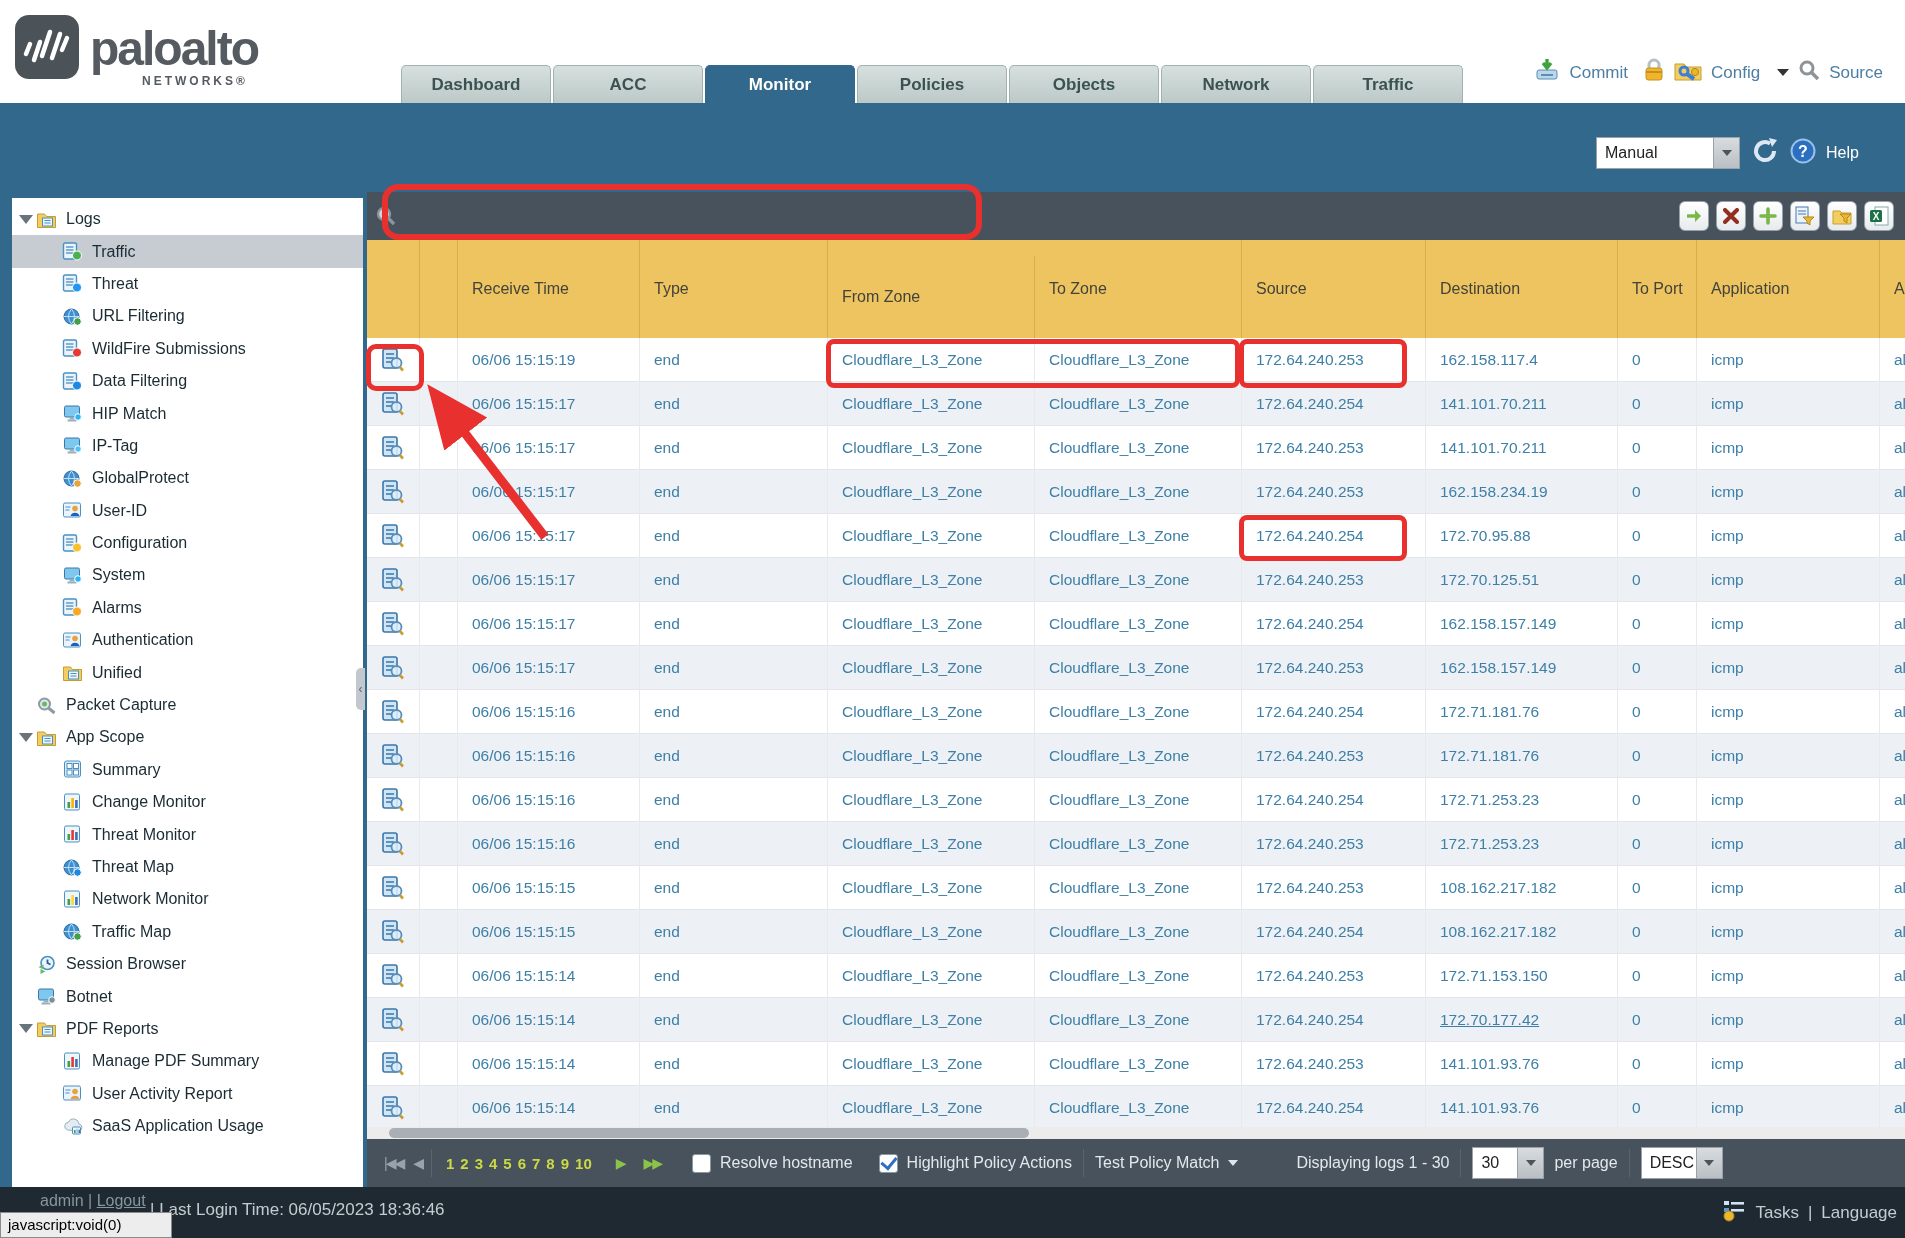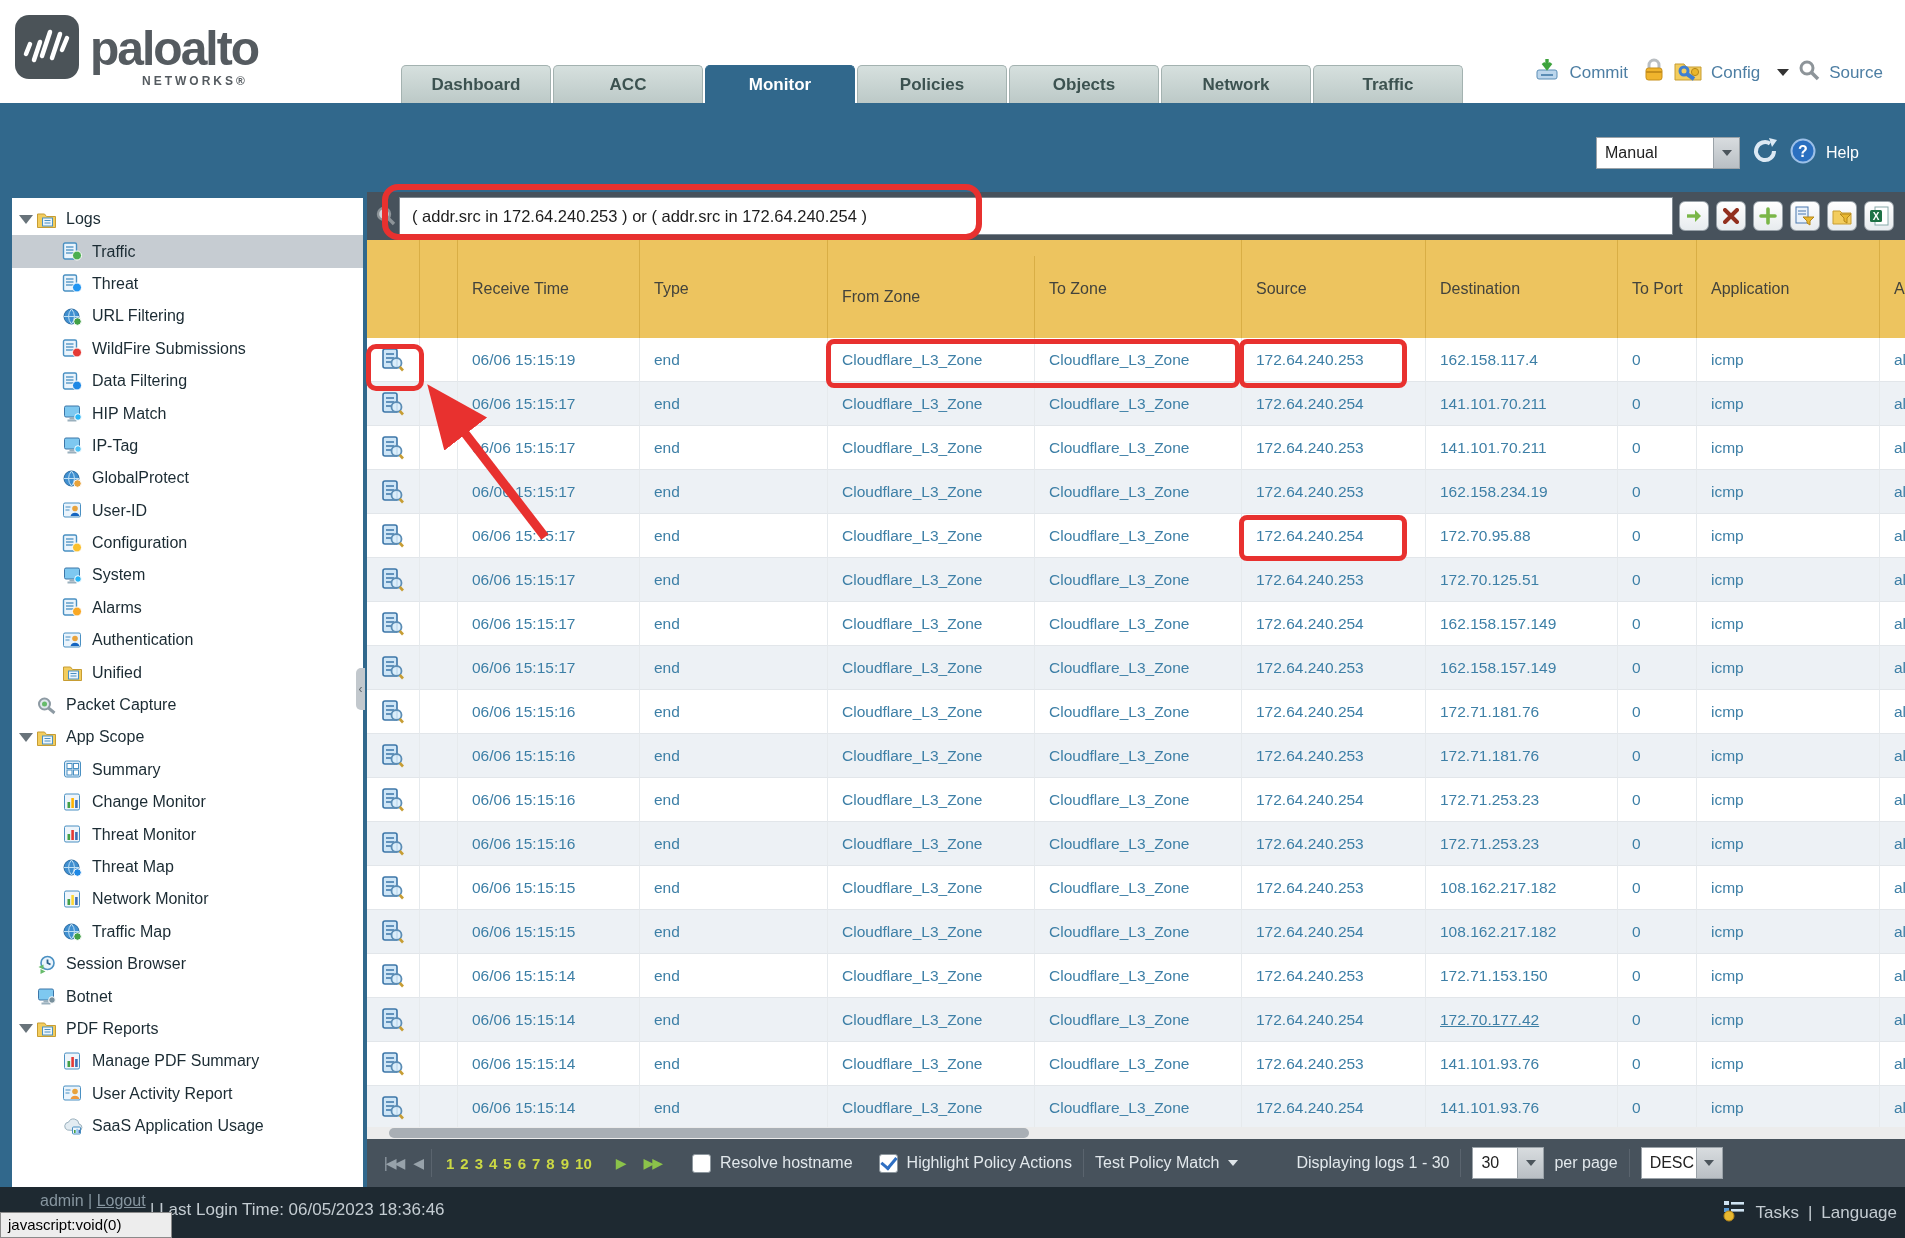--- a/index.html
+++ b/index.html
@@ -476,21 +476,20 @@
         <span>SaaS Application Usage</span>
       </div>
     </div>
   <div class="collapse-handle">‹</div>
 
   <div class="filterstrip">
     <span class="fmag"><svg width="22" height="22" viewBox="0 0 22 22">
           <circle cx="9" cy="9" r="6" fill="#cfd6da" stroke="#8d9499" stroke-width="2.4"></circle>
           <line x1="13.5" y1="13.5" x2="19" y2="19" stroke="#8d9499" stroke-width="3.4"></line>
         </svg></span>
-    <input class="finput" type="text" value="( addr.src in 172.64.240.253 ) or ( addr.src in 172.64.240.254 )" style="">
     <div class="fbtns">
       <span class="fbtn">
           <svg width="18" height="18" viewBox="0 0 18 18">
             <line x1="2" y1="9" x2="12" y2="9" stroke="#7ab648" stroke-width="3.4"></line>
             <path d="M10 3 L16 9 L10 15 Z" fill="#7ab648"></path>
           </svg>
         </span>
       <span class="fbtn">
           <svg width="16" height="16" viewBox="0 0 16 16">
             <path d="M2 2 L14 14 M14 2 L2 14" stroke="#922f1e" stroke-width="4" stroke-linecap="round"></path>

